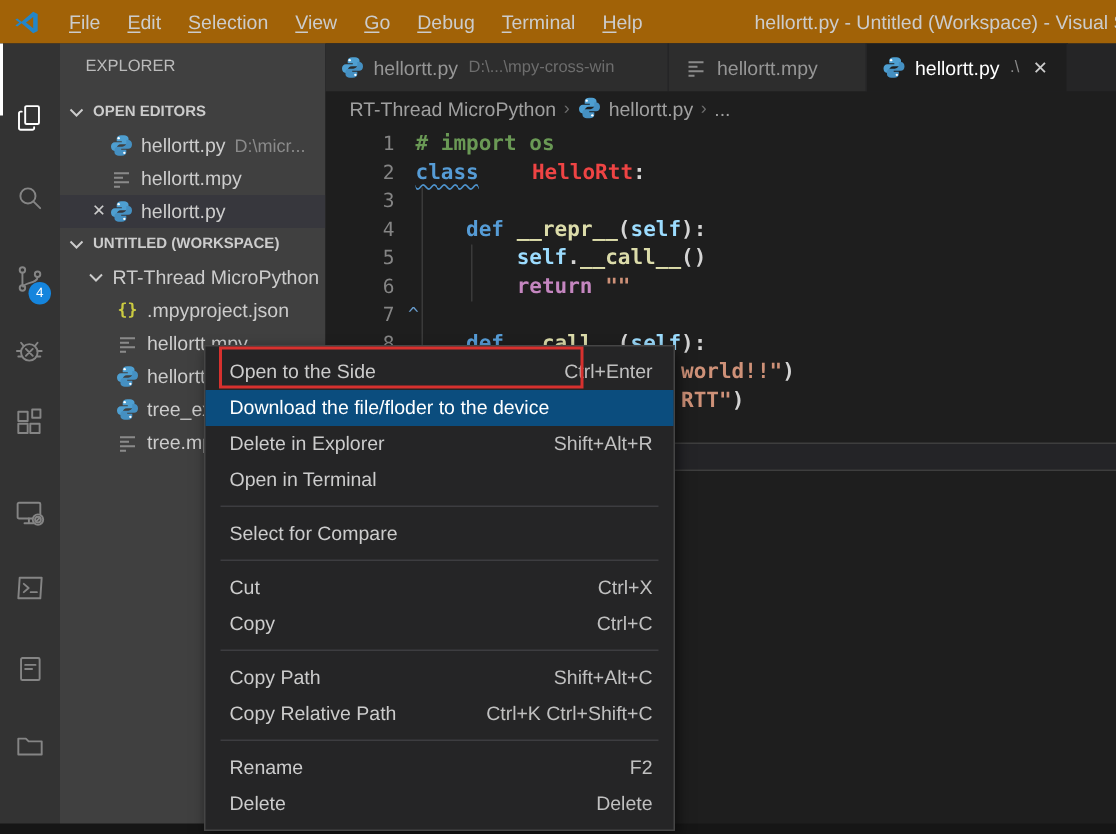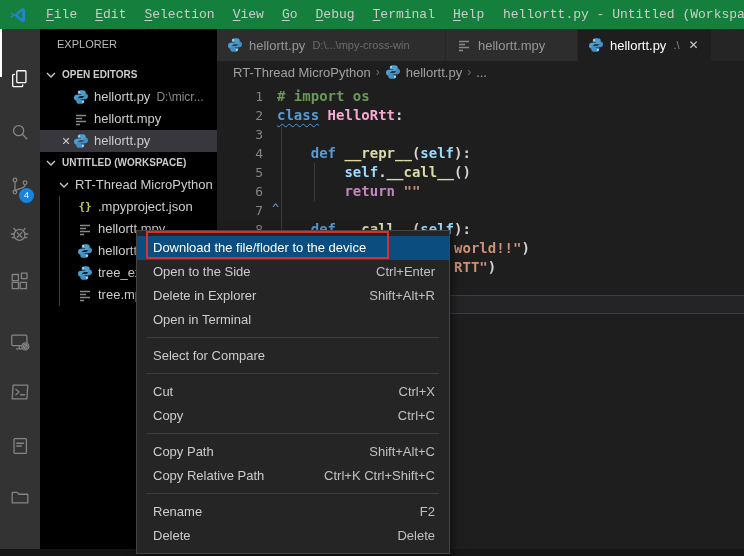--- a/index.html
+++ b/index.html
@@ -1,35 +1,35 @@
 <!DOCTYPE html>
 <html><head>
 <meta charset="utf-8">
 <style>
   html,body{margin:0;padding:0;background:#111;}
   #window{position:relative;width:744px;height:556px;overflow:hidden;
     font-family:"Liberation Sans",sans-serif;background:#1e1e1e;
     -webkit-font-smoothing:antialiased;}
   
-  #titlebar{position:absolute;left:0;top:0;width:744px;height:29px;background:#15803d;
-    display:flex;align-items:center;color:#cccccc;font-size:13px;font-family:Liberation Mono, monospace;}
+  #titlebar{position:absolute;left:0;top:0;width:744px;height:29px;background:#a16207;
+    display:flex;align-items:center;color:#cccccc;font-size:13px;}
   #logo{width:18px;height:18px;margin:0 10px 0 9px;flex:none;}
   .menu-item{padding:0 9px;cursor:default;}
   .menu-item u{text-decoration:underline;text-underline-offset:2px;}
   #win-title{position:absolute;left:503px;top:0;height:29px;line-height:29px;
     white-space:nowrap;color:#cccccc;font-size:13px;}
   
   #activitybar{position:absolute;left:0;top:29px;width:40px;height:527px;background:#333333;}
   .act-icon{position:absolute;left:9px;width:22px;height:22px;}
   .act-icon svg{width:22px;height:22px;display:block;}
   #act-indicator{position:absolute;left:0;top:0px;width:2px;height:48px;background:#ffffff;}
   #scm-badge{position:absolute;left:19px;top:159px;width:15px;height:15px;border-radius:50%;
     background:#1585dd;color:#fff;font-size:9px;line-height:15px;text-align:center;z-index:3;}
   
-  #sidebar{position:absolute;left:40px;top:29px;width:177px;height:527px;background:#000000;
+  #sidebar{position:absolute;left:40px;top:29px;width:177px;height:527px;background:#404040;
     color:#cccccc;font-size:13px;overflow:hidden;}
   #sidebar-title{position:absolute;left:17px;top:9px;font-size:11px;color:#bbbbbb;}
   .section-header{position:absolute;left:0;width:177px;height:22px;line-height:22px;
     font-size:10px;font-weight:bold;color:#cccccc;display:flex;align-items:center;}
   .section-header .chev{margin:0 3px 0 3px;display:flex;}
   .tree-row{position:absolute;left:0;width:177px;height:22px;line-height:22px;
     display:flex;align-items:center;white-space:nowrap;}
   .tree-row.selected{background:#37373d;}
   .tree-row .close-col{width:14px;margin-left:19px;text-align:center;color:#cccccc;font-size:11px;}
   .tree-row .ficon{width:16px;height:16px;margin-right:5px;flex:none;display:flex;
@@ -54,21 +54,21 @@
   #breadcrumb .bc-sep{color:#6e6e6e;margin:0 5px;font-size:12px;}
   #breadcrumb .ficon{width:16px;height:16px;margin-right:5px;}
   
   #editor{position:absolute;left:217px;top:83px;width:527px;height:473px;background:#1e1e1e;
     font-family:"DejaVu Sans Mono","Liberation Mono",monospace;font-size:14px;}
   #code{position:absolute;left:0;top:4px;width:527px;}
   .cline{height:19px;line-height:19px;display:flex;white-space:pre;}
   .cline .ln{width:46px;text-align:right;color:#858585;flex:none;font-size:13px;}
   .cline .ctext{padding-left:14px;font-weight:bold;}
   .tok-com{color:#6a9955;} .tok-kw{color:#569cd6;} .tok-ctl{color:#c586c0;}
-  .tok-cls{color:#f9a8d4;} .tok-fn{color:#dcdcaa;} .tok-var{color:#9cdcfe;}
+  .tok-cls{color:#ef4444;margin-left:27px;} .tok-fn{color:#dcdcaa;} .tok-var{color:#9cdcfe;}
   .tok-str{color:#ce9178;} .tok-pun{color:#d4d4d4;}
   .sq{text-decoration:underline;text-decoration-style:wavy;text-decoration-color:#4e94ce;
     text-decoration-thickness:1px;text-underline-offset:3px;}
   .guide{position:absolute;width:1px;background:#3a3a3a;}
   #caret-mark{position:absolute;left:55px;top:119px;color:#6a9ecf;font-size:12px;}
   #split-line1{position:absolute;left:0;top:212px;width:527px;height:1px;background:#3e3e3e;}
   #split-band{position:absolute;left:0;top:213px;width:527px;height:17px;background:#242427;}
   #split-line2{position:absolute;left:0;top:230px;width:527px;height:1px;background:#3e3e3e;}
   
   #context-menu{position:absolute;left:136px;top:230px;width:314px;background:#252526;
@@ -348,29 +348,29 @@
         <div class="cline"><span class="ln">9</span><span class="ctext"><span class="tok-pun">        </span><span class="tok-fn">print</span><span class="tok-pun">(</span><span class="tok-str">"hello world!!"</span><span class="tok-pun">)</span></span></div>
         <div class="cline"><span class="ln">10</span><span class="ctext"><span class="tok-pun">        </span><span class="tok-fn">print</span><span class="tok-pun">(</span><span class="tok-str">"hello RTT"</span><span class="tok-pun">)</span></span></div>
       </div>
     <div id="caret-mark">^</div>
     <div id="split-line1"></div>
     <div id="split-band"></div>
     <div id="split-line2"></div>
   </div>
 
   <div id="context-menu">
+      <div class="cm-item">
+        <span>Open to the Side</span>
+        <span class="sc">Ctrl+Enter</span>
+      </div>
       <div class="cm-item hl">
         <span>Download the file/floder to the device</span>
         <span class="sc"></span>
       </div>
       <div class="cm-item">
-        <span>Open to the Side</span>
-        <span class="sc">Ctrl+Enter</span>
-      </div>
-      <div class="cm-item">
         <span>Delete in Explorer</span>
         <span class="sc">Shift+Alt+R</span>
       </div>
       <div class="cm-item">
         <span>Open in Terminal</span>
         <span class="sc"></span>
       </div>
       <div class="cm-sep"></div>
       <div class="cm-item">
         <span>Select for Compare</span>

